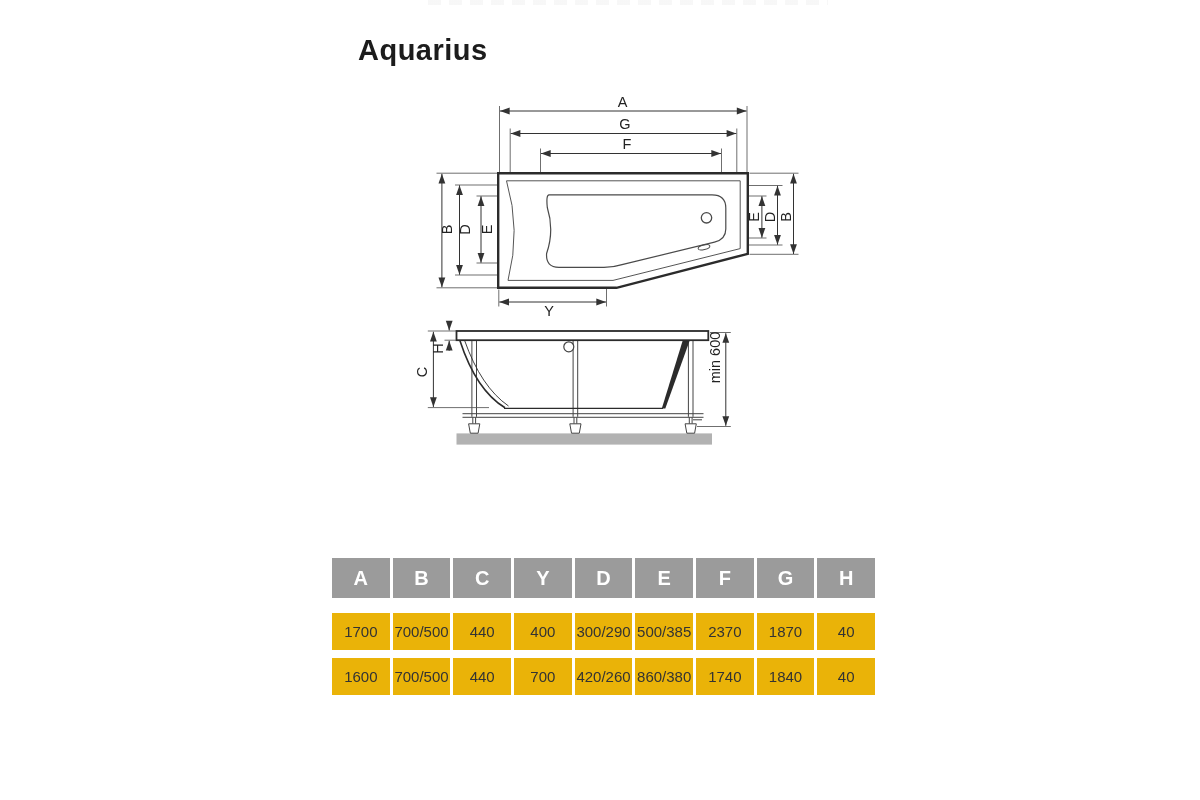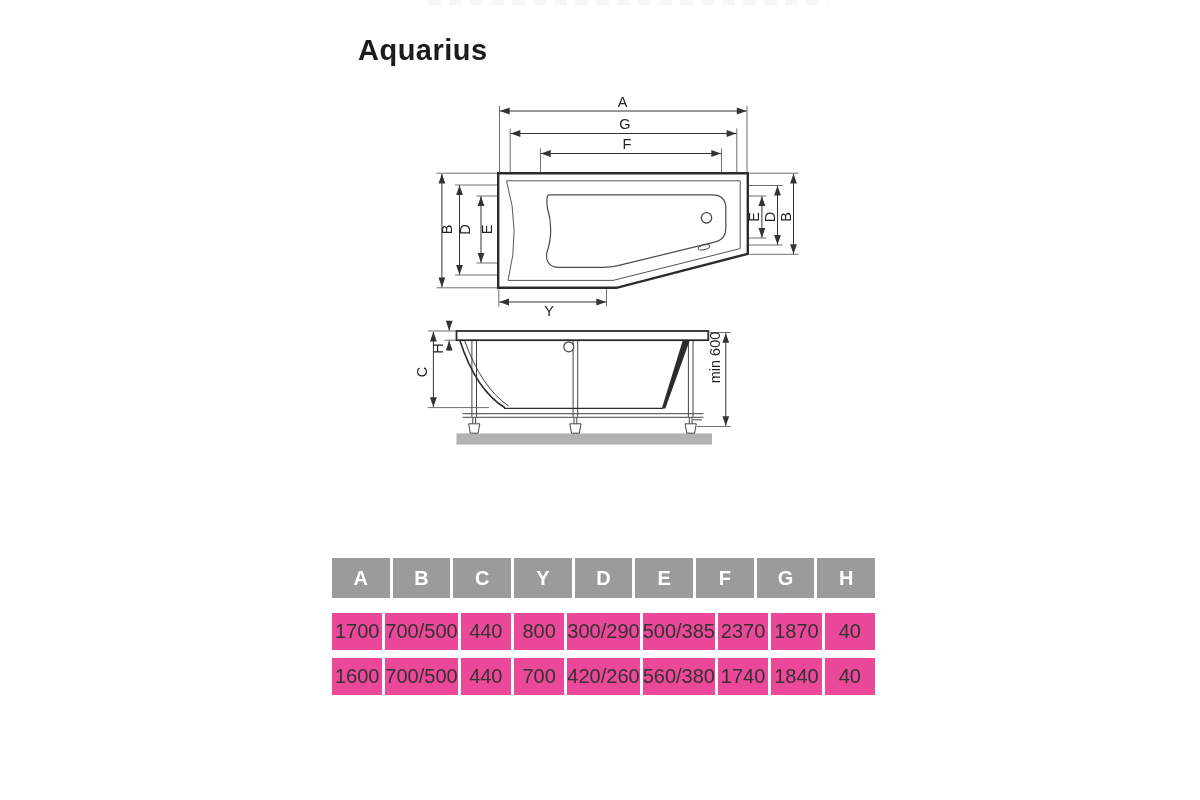--- a/index.html
+++ b/index.html
@@ -12,21 +12,21 @@
       color:#1c1c1c;letter-spacing:.5px;}
   svg.drawing{position:absolute;left:0;top:0;}
   svg text{font-family:"Liberation Sans", sans-serif;font-size:14.5px;fill:#222;}
   
   .spec-table{position:absolute;left:332px;top:558px;width:543px;}
   .t-header,.t-row{display:grid;grid-template-columns:repeat(9,1fr);column-gap:3px;}
   .t-header{margin-bottom:15px;}
   .t-row{margin-bottom:8px;}
   .th{background:#9b9b9b;color:#ffffff;font-weight:bold;font-size:20px;
       height:40px;display:flex;align-items:center;justify-content:center;}
-  .td{background:#ec4899;color:#333333;font-size:20px;
+  .td{background:#eab308;color:#333333;font-size:15px;
       height:37px;display:flex;align-items:center;justify-content:center;}
 </style>
 </head>
 <body>
 
 <div class="page">
 
   <div class="top-artifact"></div>
 
   <div class="title">Aquarius</div>
@@ -166,33 +166,33 @@
       <div class="th">D</div>
       <div class="th">E</div>
       <div class="th">F</div>
       <div class="th">G</div>
       <div class="th">H</div>
     </div>
     <div class="t-row">
       <div class="td">1700</div>
       <div class="td">700/500</div>
       <div class="td">440</div>
-      <div class="td">800</div>
+      <div class="td">400</div>
       <div class="td">300/290</div>
       <div class="td">500/385</div>
       <div class="td">2370</div>
       <div class="td">1870</div>
       <div class="td">40</div>
     </div>
     <div class="t-row">
       <div class="td">1600</div>
       <div class="td">700/500</div>
       <div class="td">440</div>
       <div class="td">700</div>
       <div class="td">420/260</div>
-      <div class="td">560/380</div>
+      <div class="td">860/380</div>
       <div class="td">1740</div>
       <div class="td">1840</div>
       <div class="td">40</div>
     </div>
   </div>
 
 </div>
 
 </body></html>

